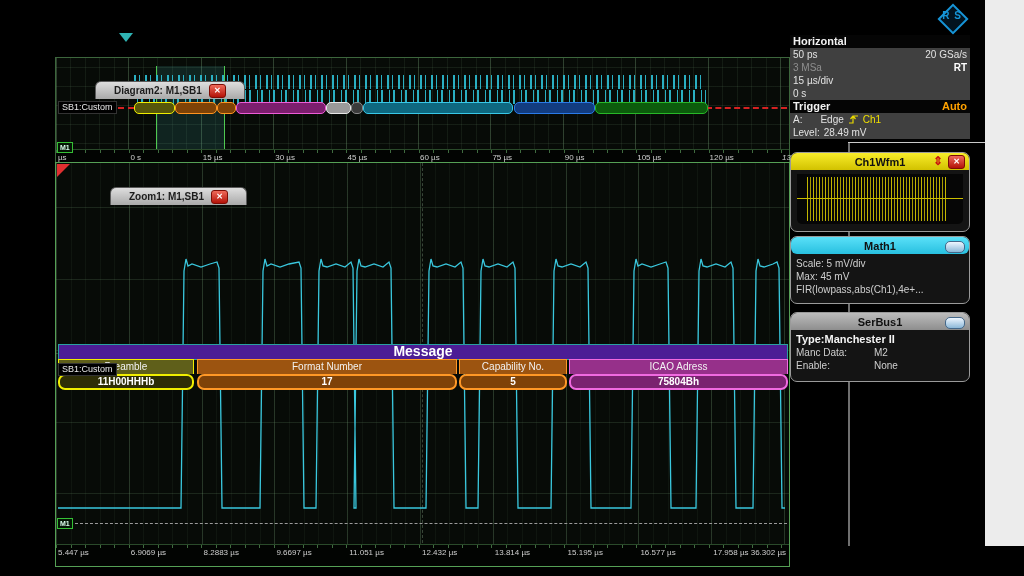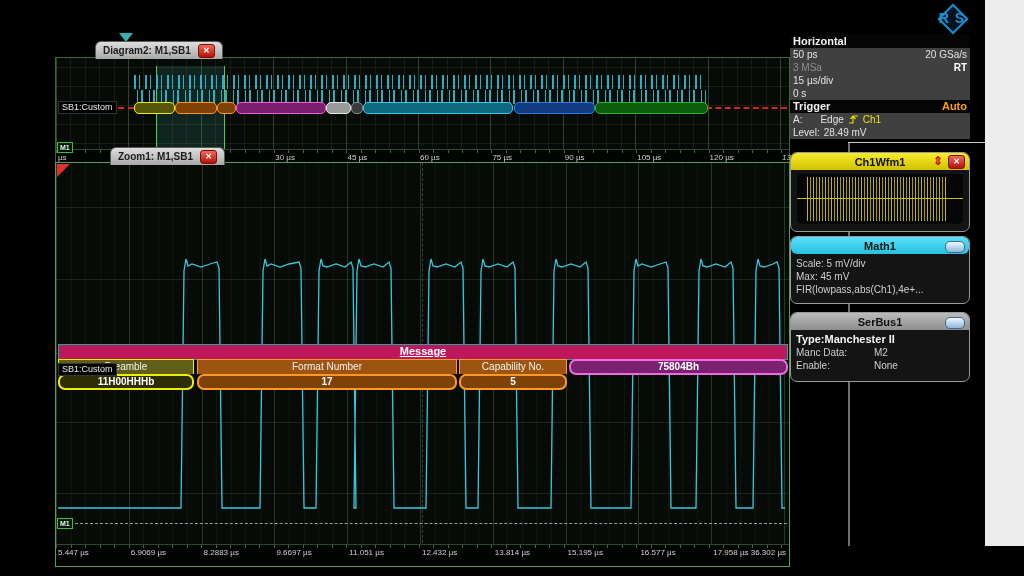--- a/index.html
+++ b/index.html
@@ -6,41 +6,41 @@
   .stage{position:relative;width:1024px;height:576px;background:#000;overflow:hidden;
          font-family:"Liberation Sans",sans-serif;color:#ddd;}
   
   .white-strip{position:absolute;left:985px;top:0;width:39px;height:546px;background:#ececec;}
   .hline{position:absolute;left:848px;top:142px;width:137px;height:1px;background:#c9c9c9;}
   .vline{position:absolute;left:848px;top:143px;width:2px;height:403px;background:#6f6f6f;}
   
   .logo{position:absolute;left:938px;top:4px;width:28px;height:28px;}
   .logo .dia{position:absolute;left:4px;top:4px;width:18px;height:18px;border:2px solid #1694d6;
              transform:rotate(45deg);background:#02131f;}
-  .logo .ltr{position:absolute;left:0;top:6px;width:28px;text-align:center;font-size:14px;font-weight:bold;
+  .logo .ltr{position:absolute;left:0;top:6px;width:28px;text-align:center;font-size:10px;font-weight:bold;
              color:#1694d6;letter-spacing:1px;}
   
   .win{position:absolute;background:#070b07;margin-top:17px;}
   .win-top{left:55px;top:40px;width:733px;height:105px;border:1px solid #3c663c;}
   .win-zoom{left:55px;top:145px;width:733px;height:403px;border:1px solid #55a055;}
   .grid{position:absolute;inset:0;pointer-events:none;}
   .win-top .grid{background:
     repeating-linear-gradient(90deg,rgba(110,150,110,.30) 0 1px,transparent 1px 72.4px),
     repeating-linear-gradient(90deg,rgba(110,150,110,.12) 0 1px,transparent 1px 14.48px),
     repeating-linear-gradient(0deg,rgba(110,150,110,.14) 0 1px,transparent 1px 19px);}
   .win-zoom .grid{background:
     repeating-linear-gradient(90deg,rgba(110,150,110,.26) 0 1px,transparent 1px 72.8px),
     repeating-linear-gradient(90deg,rgba(110,150,110,.08) 0 1px,transparent 1px 14.56px),
     repeating-linear-gradient(0deg,rgba(110,150,110,.20) 0 1px,transparent 1px 71.6px);}
   .cdash-v{position:absolute;left:366px;top:0;height:380px;border-left:1px dashed rgba(150,180,150,.35);}
   .cdash-h{position:absolute;top:190px;left:0;width:731px;border-top:1px dashed rgba(150,180,150,.30);}
   
-  .tab{position:absolute;height:17px;display:flex;align-items:center;gap:7px;padding:0 7px;
+  .tab{position:absolute;height:17px;display:flex;align-items:center;gap:7px;padding:0 18px;
        background:linear-gradient(#dedede,#a9a9a9);border:1px solid #5a5a5a;border-bottom:none;
-       border-radius:6px 6px 0 0;font-size:10px;font-weight:bold;color:#1c1c1c;z-index:5;}
+       border-radius:6px 6px 0 0;font-size:10px;font-weight:bold;color:#1c1c1c;z-index:5;margin-top:40px;}
   .xbtn{width:15px;height:12px;border-radius:3px;background:linear-gradient(#ef6a5a,#b31208);
         border:1px solid #7c0c04;color:#fff;font-size:8px;font-weight:bold;line-height:12px;
         text-align:center;cursor:pointer;}
   
   .zoom-region{position:absolute;left:100px;top:8px;width:67px;height:83px;
                background:rgba(70,170,170,.16);border-left:1px solid rgba(90,230,90,.85);
                border-right:1px solid rgba(90,230,90,.85);}
   .band{position:absolute;left:78px;width:572px;height:14px;opacity:.95;}
   .band1{top:17px;background:repeating-linear-gradient(90deg,#2cb8cc 0 2px,transparent 2px 5px,#2cb8cc 5px 6px,transparent 6px 11px);}
   .band2{top:32px;background:repeating-linear-gradient(90deg,transparent 0 3px,#2cb8cc 3px 4px,transparent 4px 7px,#2cb8cc 7px 9px,transparent 9px 12px);}
@@ -67,22 +67,22 @@
   .win-top .axis{top:91px;height:13px;border-top:1px solid #2a4a2a;}
   .win-zoom .axis{top:381px;height:21px;border-top:1px solid #2a4a2a;}
   .axis::before{content:"";position:absolute;left:0;top:0;width:100%;height:3px;
      background:repeating-linear-gradient(90deg,#3f6b3f 0 1px,transparent 1px 14.5px);}
   .tick{position:absolute;top:3px;white-space:nowrap;}
   .trig-marker{position:absolute;left:119px;top:33px;width:0;height:0;z-index:2;
      border-left:7px solid transparent;border-right:7px solid transparent;border-top:9px solid #2fb3b3;}
   .corner-tri{position:absolute;left:1px;top:1px;width:0;height:0;z-index:4;
      border-top:13px solid #e03030;border-right:13px solid transparent;}
   
-  .msgbar{position:absolute;left:2px;top:181px;width:728px;height:14px;background:#be185d;
-          border:1px solid #2aa0a0;text-align:center;font-size:11px;font-weight:bold;color:#fff;line-height:13px;text-decoration:underline;}
+  .msgbar{position:absolute;left:2px;top:181px;width:728px;height:14px;background:#4c1d95;
+          border:1px solid #2aa0a0;text-align:center;font-size:14px;font-weight:bold;color:#fff;line-height:13px;}
   #fields{position:absolute;left:0;top:196px;width:733px;height:32px;}
   .fld{position:absolute;top:0;height:32px;}
   .fl{height:14px;border:1px solid;border-bottom:none;font-size:10px;color:#f2f2f2;
       text-align:center;line-height:13px;overflow:hidden;white-space:nowrap;}
   .fv{height:12px;border:2px solid;border-radius:7px;font-size:10px;font-weight:bold;color:#fff;
       text-align:center;line-height:11px;overflow:hidden;white-space:nowrap;}
   .fc-yellow .fl{border-color:#f0ee00;background:#5f5f1a;}
   .fc-yellow .fv{border-color:#f0ee00;background:#2e2e06;}
   .fc-orange .fl{border-color:#ff9826;background:#9c5410;}
   .fc-orange .fv{border-color:#ff9826;background:#7e4208;}
@@ -188,20 +188,21 @@
         </div>
         <div class="fld fc-orange" style="left: 141px; width: 260px;">
           <div class="fl">Format Number</div>
           <div class="fv">17</div>
         </div>
         <div class="fld fc-orange" style="left: 403px; width: 108px;">
           <div class="fl">Capability No.</div>
           <div class="fv">5</div>
         </div>
         <div class="fld fc-magenta" style="left: 513px; width: 219px;">
+          <div class="fl">ICAO Adress</div>
           <div class="fv">75804Bh</div>
         </div>
       </div>
     <div class="buslabel">SB1:Custom</div>
     <div class="offsline"></div>
     <div class="m1badge">M1</div>
     <div class="axis" id="zoom-axis">
         <span class="tick" style="left: 2px;">5.447 µs</span>
         <span class="tick" style="left: 74.8px;">6.9069 µs</span>
         <span class="tick" style="left: 147.6px;">8.2883 µs</span>

